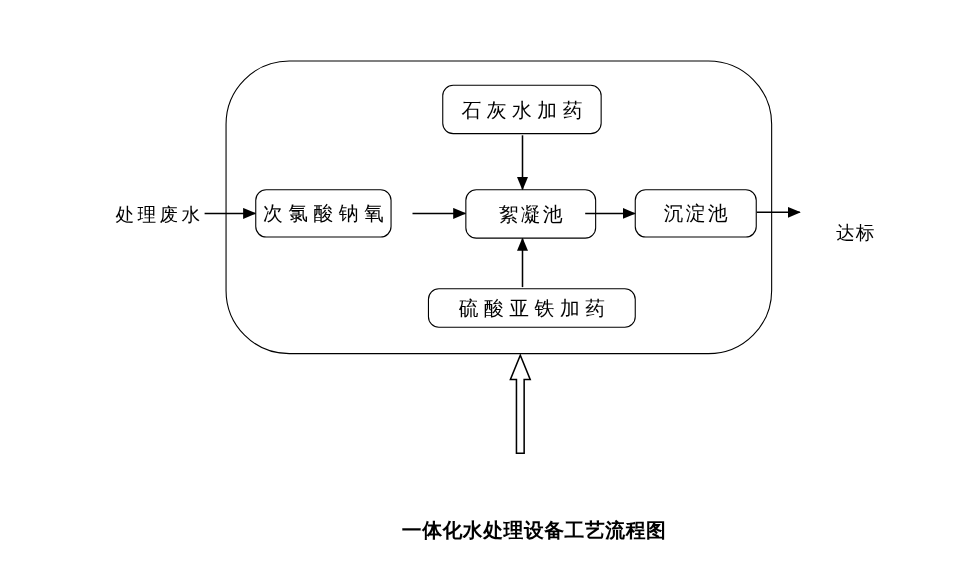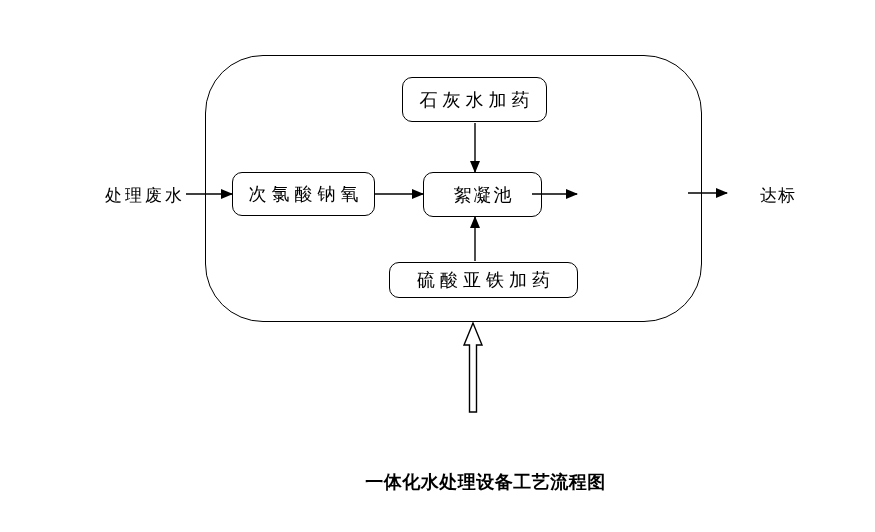--- a/index.html
+++ b/index.html
@@ -35,32 +35,32 @@
     box-sizing: border-box;
     display: flex;
     align-items: center;
     justify-content: center;
     font-size: 18px;
     white-space: nowrap;
   }
   .ls-wide   { letter-spacing: 5px; text-indent: 5px; }
   .ls-narrow { letter-spacing: 2px; text-indent: 2px; }
   .node-lime    { left: 402px; top:  77px; width: 145px; height: 45px; }
-  .node-naclo   { left: 232px; top: 172px; width: 143px; height: 44px; }
+  .node-naclo   { left: 232px; top: 172px; width: 124px; height: 44px; }
   .node-floc    { left: 423px; top: 172px; width: 119px; height: 45px; }
   .node-sed     { left: 577px; top: 172px; width: 111px; height: 44px; }
   .node-ferrous { left: 389px; top: 262px; width: 189px; height: 36px; }
   .side-label {
     position: absolute;
     font-size: 17px;
     letter-spacing: 3px;
     white-space: nowrap;
   }
   .input-label  { left: 105px; top: 184px; }
-  .output-label { left: 760px; top: 184px; letter-spacing: 1px; }
+  .output-label { left: 760px; top: 200px; letter-spacing: 1px; }
   .caption {
     position: absolute;
     left: 0;
     top: 470px;
     width: 100%;
     text-align: center;
     font-size: 18px;
     font-weight: bold;
     letter-spacing: 0.5px;
     font-family: "Liberation Sans", "DejaVu Sans", sans-serif;
@@ -82,20 +82,21 @@
 <div class="canvas">
 
   <div class="boundary"></div>
 
   <div class="node node-lime ls-wide">石灰水加药</div>
 
   <div class="node node-naclo ls-wide">次氯酸钠氧</div>
 
   <div class="node node-floc ls-narrow">絮凝池</div>
 
+  <div class="node node-sed ls-narrow">沉淀池</div>
 
   <div class="node node-ferrous ls-wide">硫酸亚铁加药</div>
 
   <div class="side-label input-label">处理废水</div>
 
   <div class="side-label output-label">达标</div>
 
   <div class="caption">一体化水处理设备工艺流程图</div>
 
   <svg class="connectors" viewBox="0 0 875 532" xmlns="http://www.w3.org/2000/svg">

